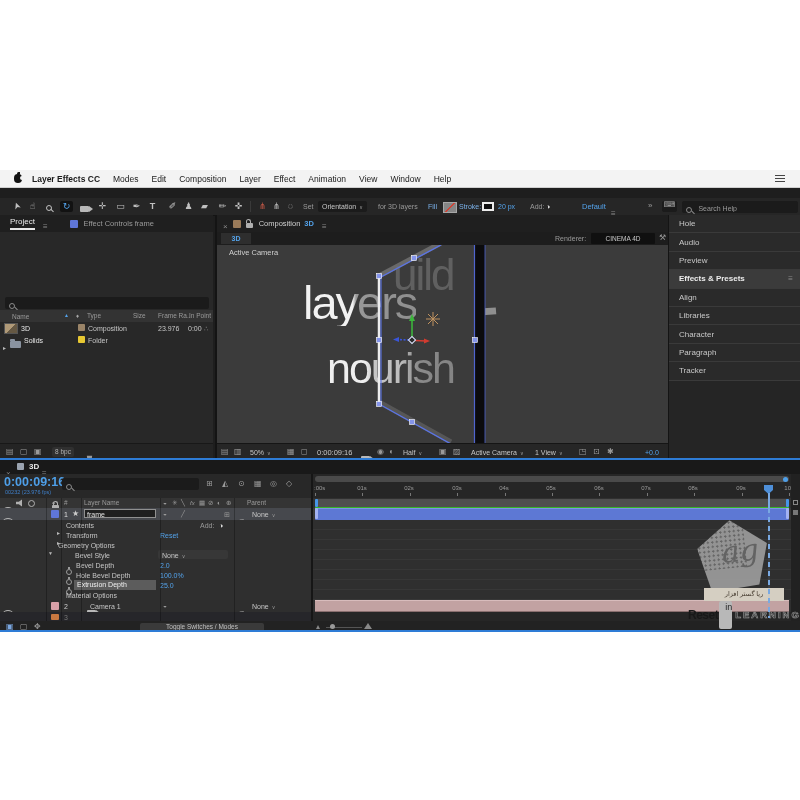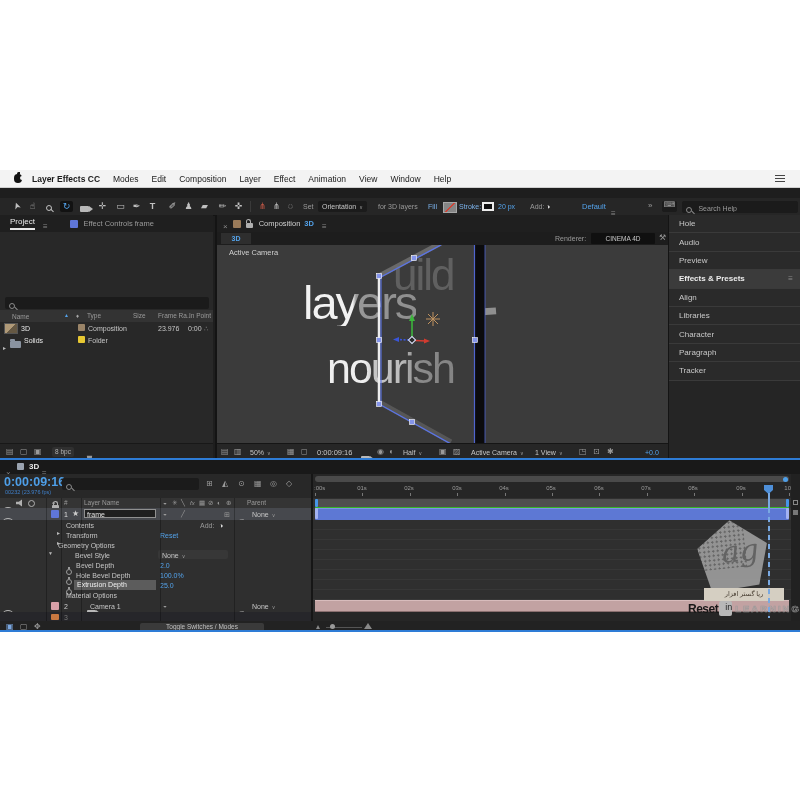--- a/index.html
+++ b/index.html
@@ -89,21 +89,21 @@
   .colsep{position:absolute;width:1px;background:rgba(0,0,0,0.28)}
   
   .badge{position:absolute;width:70px;height:70px;background:#a2a2a2;opacity:0.88;transform:rotate(-6deg);
          clip-path:polygon(50% 0,100% 38%,83% 96%,15% 100%,0 36%);overflow:hidden}
   .badge-dots{position:absolute;left:0;top:0;width:48px;height:48px;
          background:radial-gradient(circle,#6d6d6d 0.9px,transparent 1.1px);background-size:4.5px 4.5px}
   .badge-text{position:absolute;left:24px;top:14px;font-family:"DejaVu Serif","Liberation Serif",serif;
          font-style:italic;font-size:30px;color:#6b6b6b}
   .persianbox{position:absolute;background:#d5cfc2;color:#463c30;font-size:6.5px;text-align:center;padding-top:2px}
   .inbadge{display:inline-block;background:#b8b8b8;color:#262626;font-weight:normal;font-size:9px;border-radius:2px;
-           width:13px;height:15px;text-align:right;line-height:13px;margin-left:1px}
+           width:13px;height:28px;text-align:right;line-height:13px;margin-left:1px}
   .learning{font-size:9.5px;letter-spacing:2px;color:transparent;-webkit-text-stroke:0.6px #9a9a9a;font-weight:bold}
   .bluebottom{position:absolute;left:0;top:460px;width:800px;height:2px;background:#2e7cd6}
 </style>
 </head>
 <body>
 
 <div id="canvas">
 <div id="screen">
 
   <div class="menubar">

